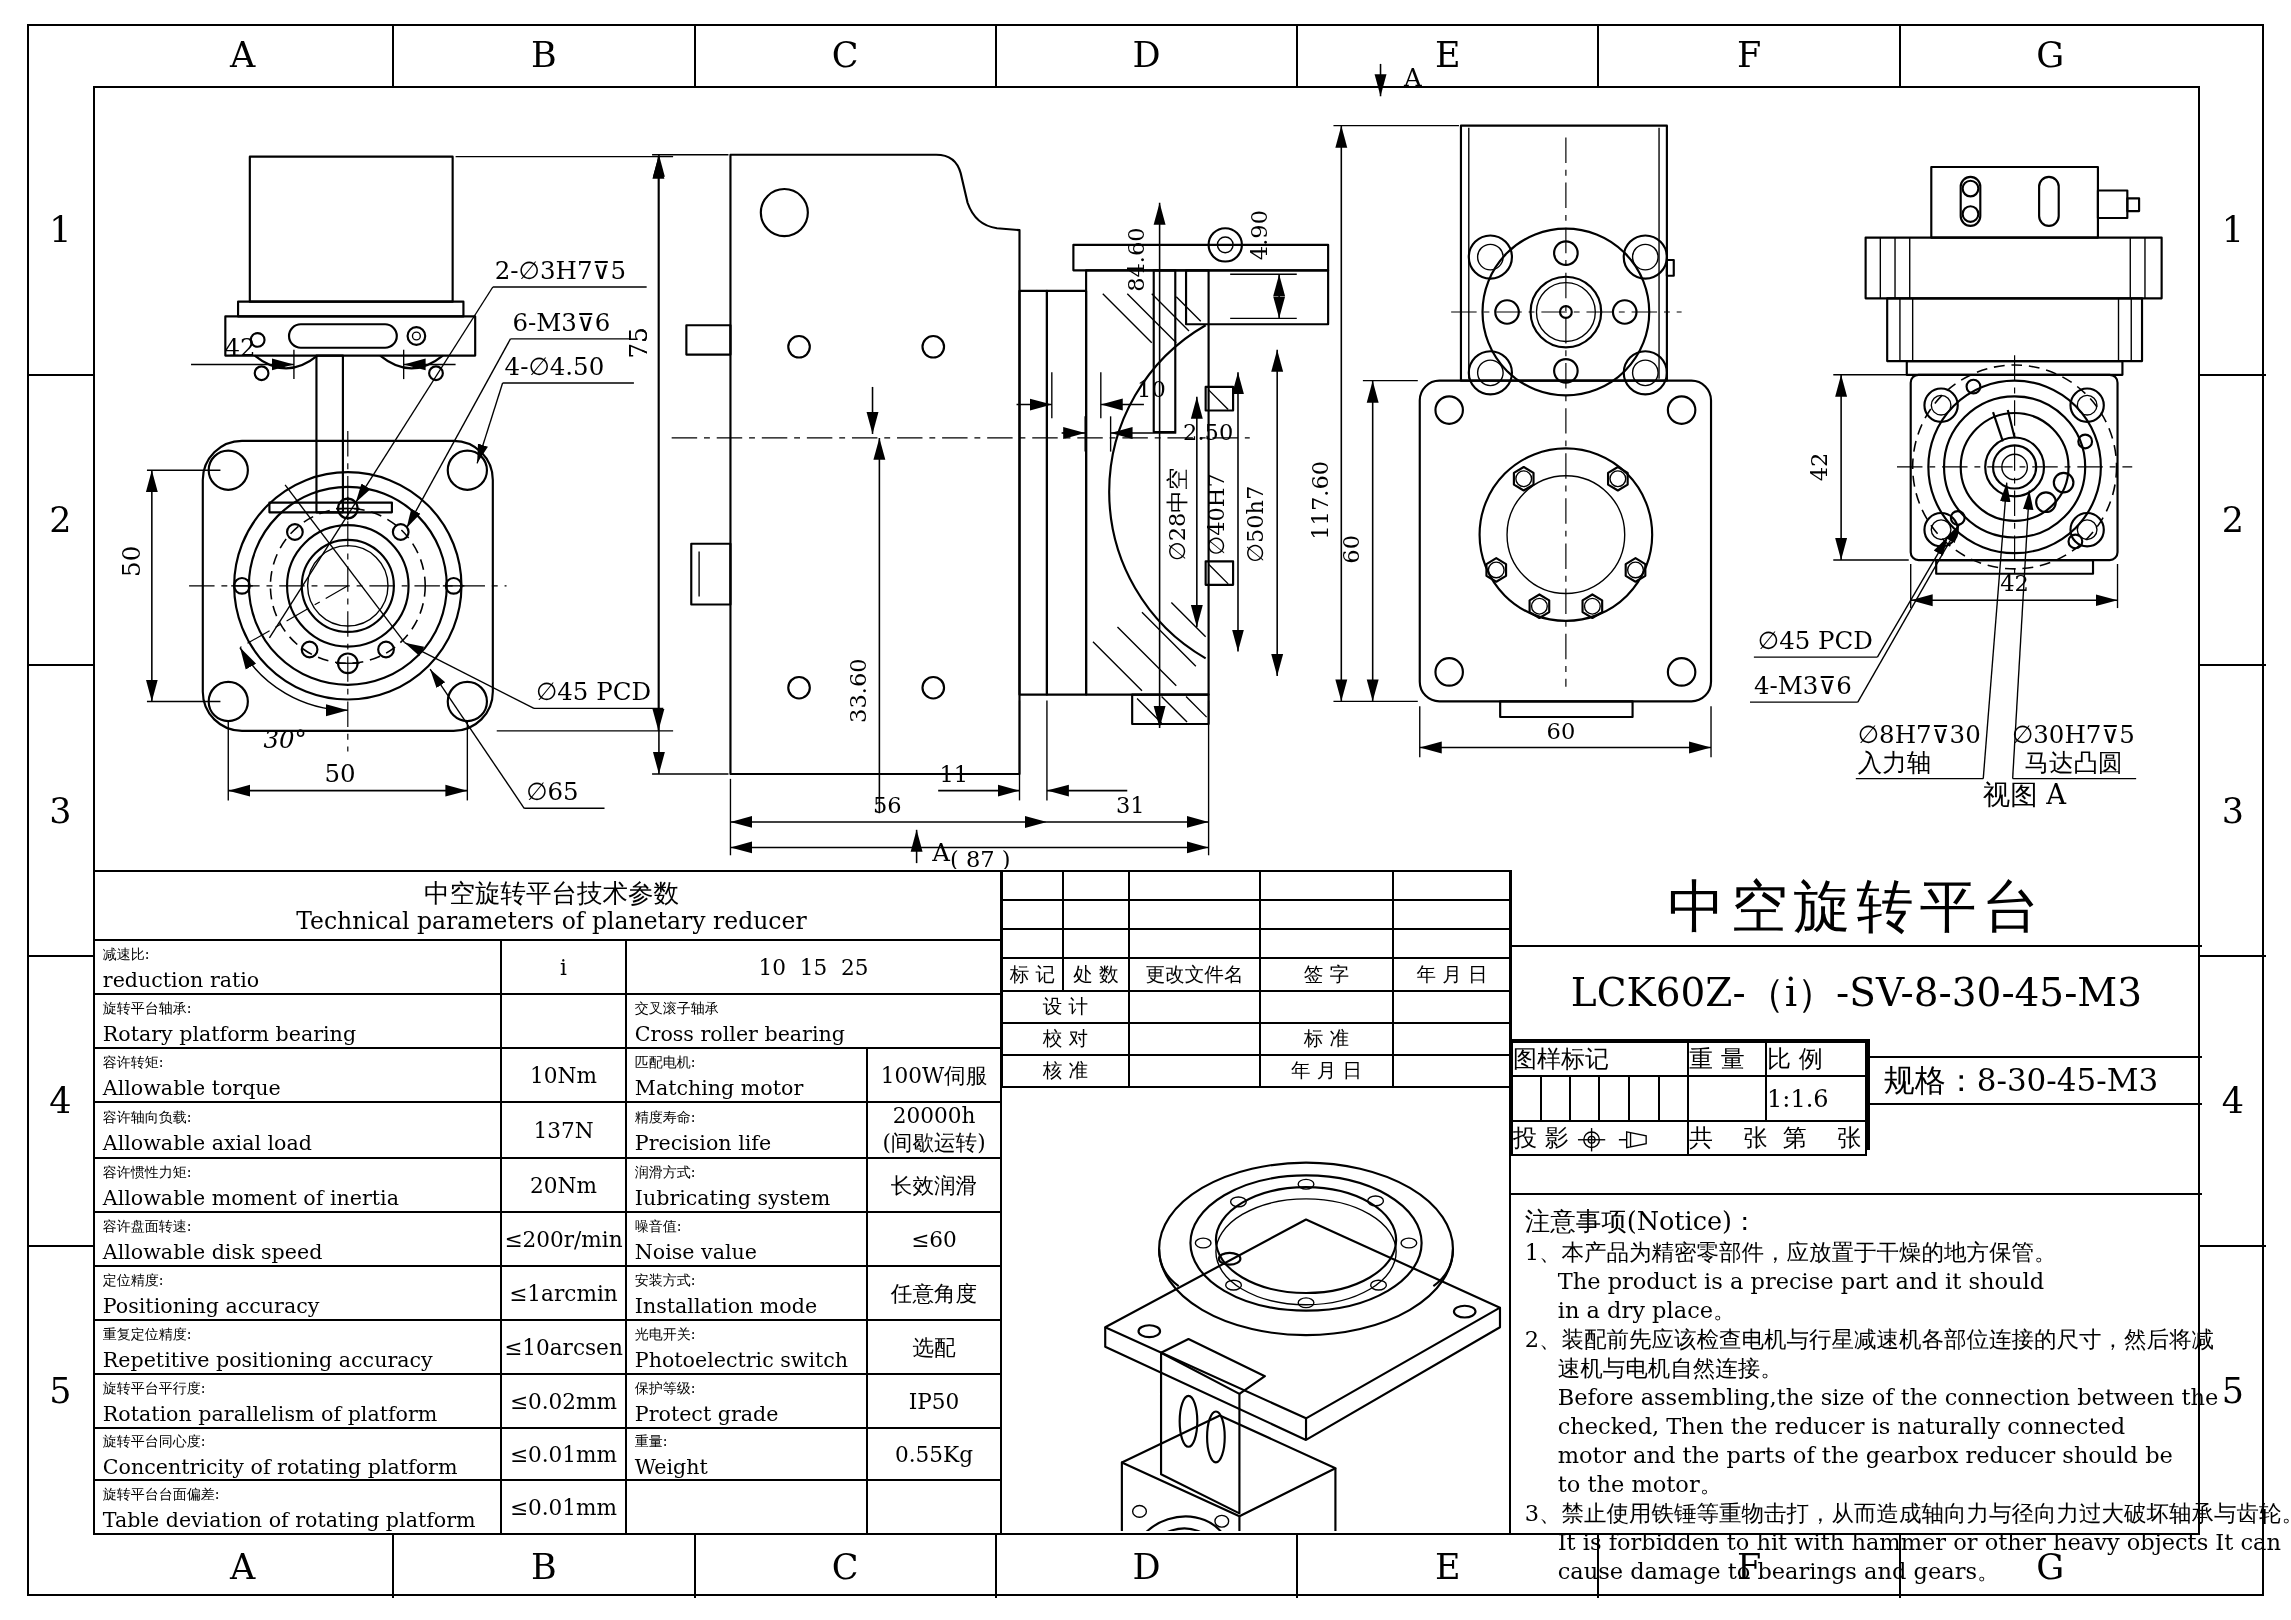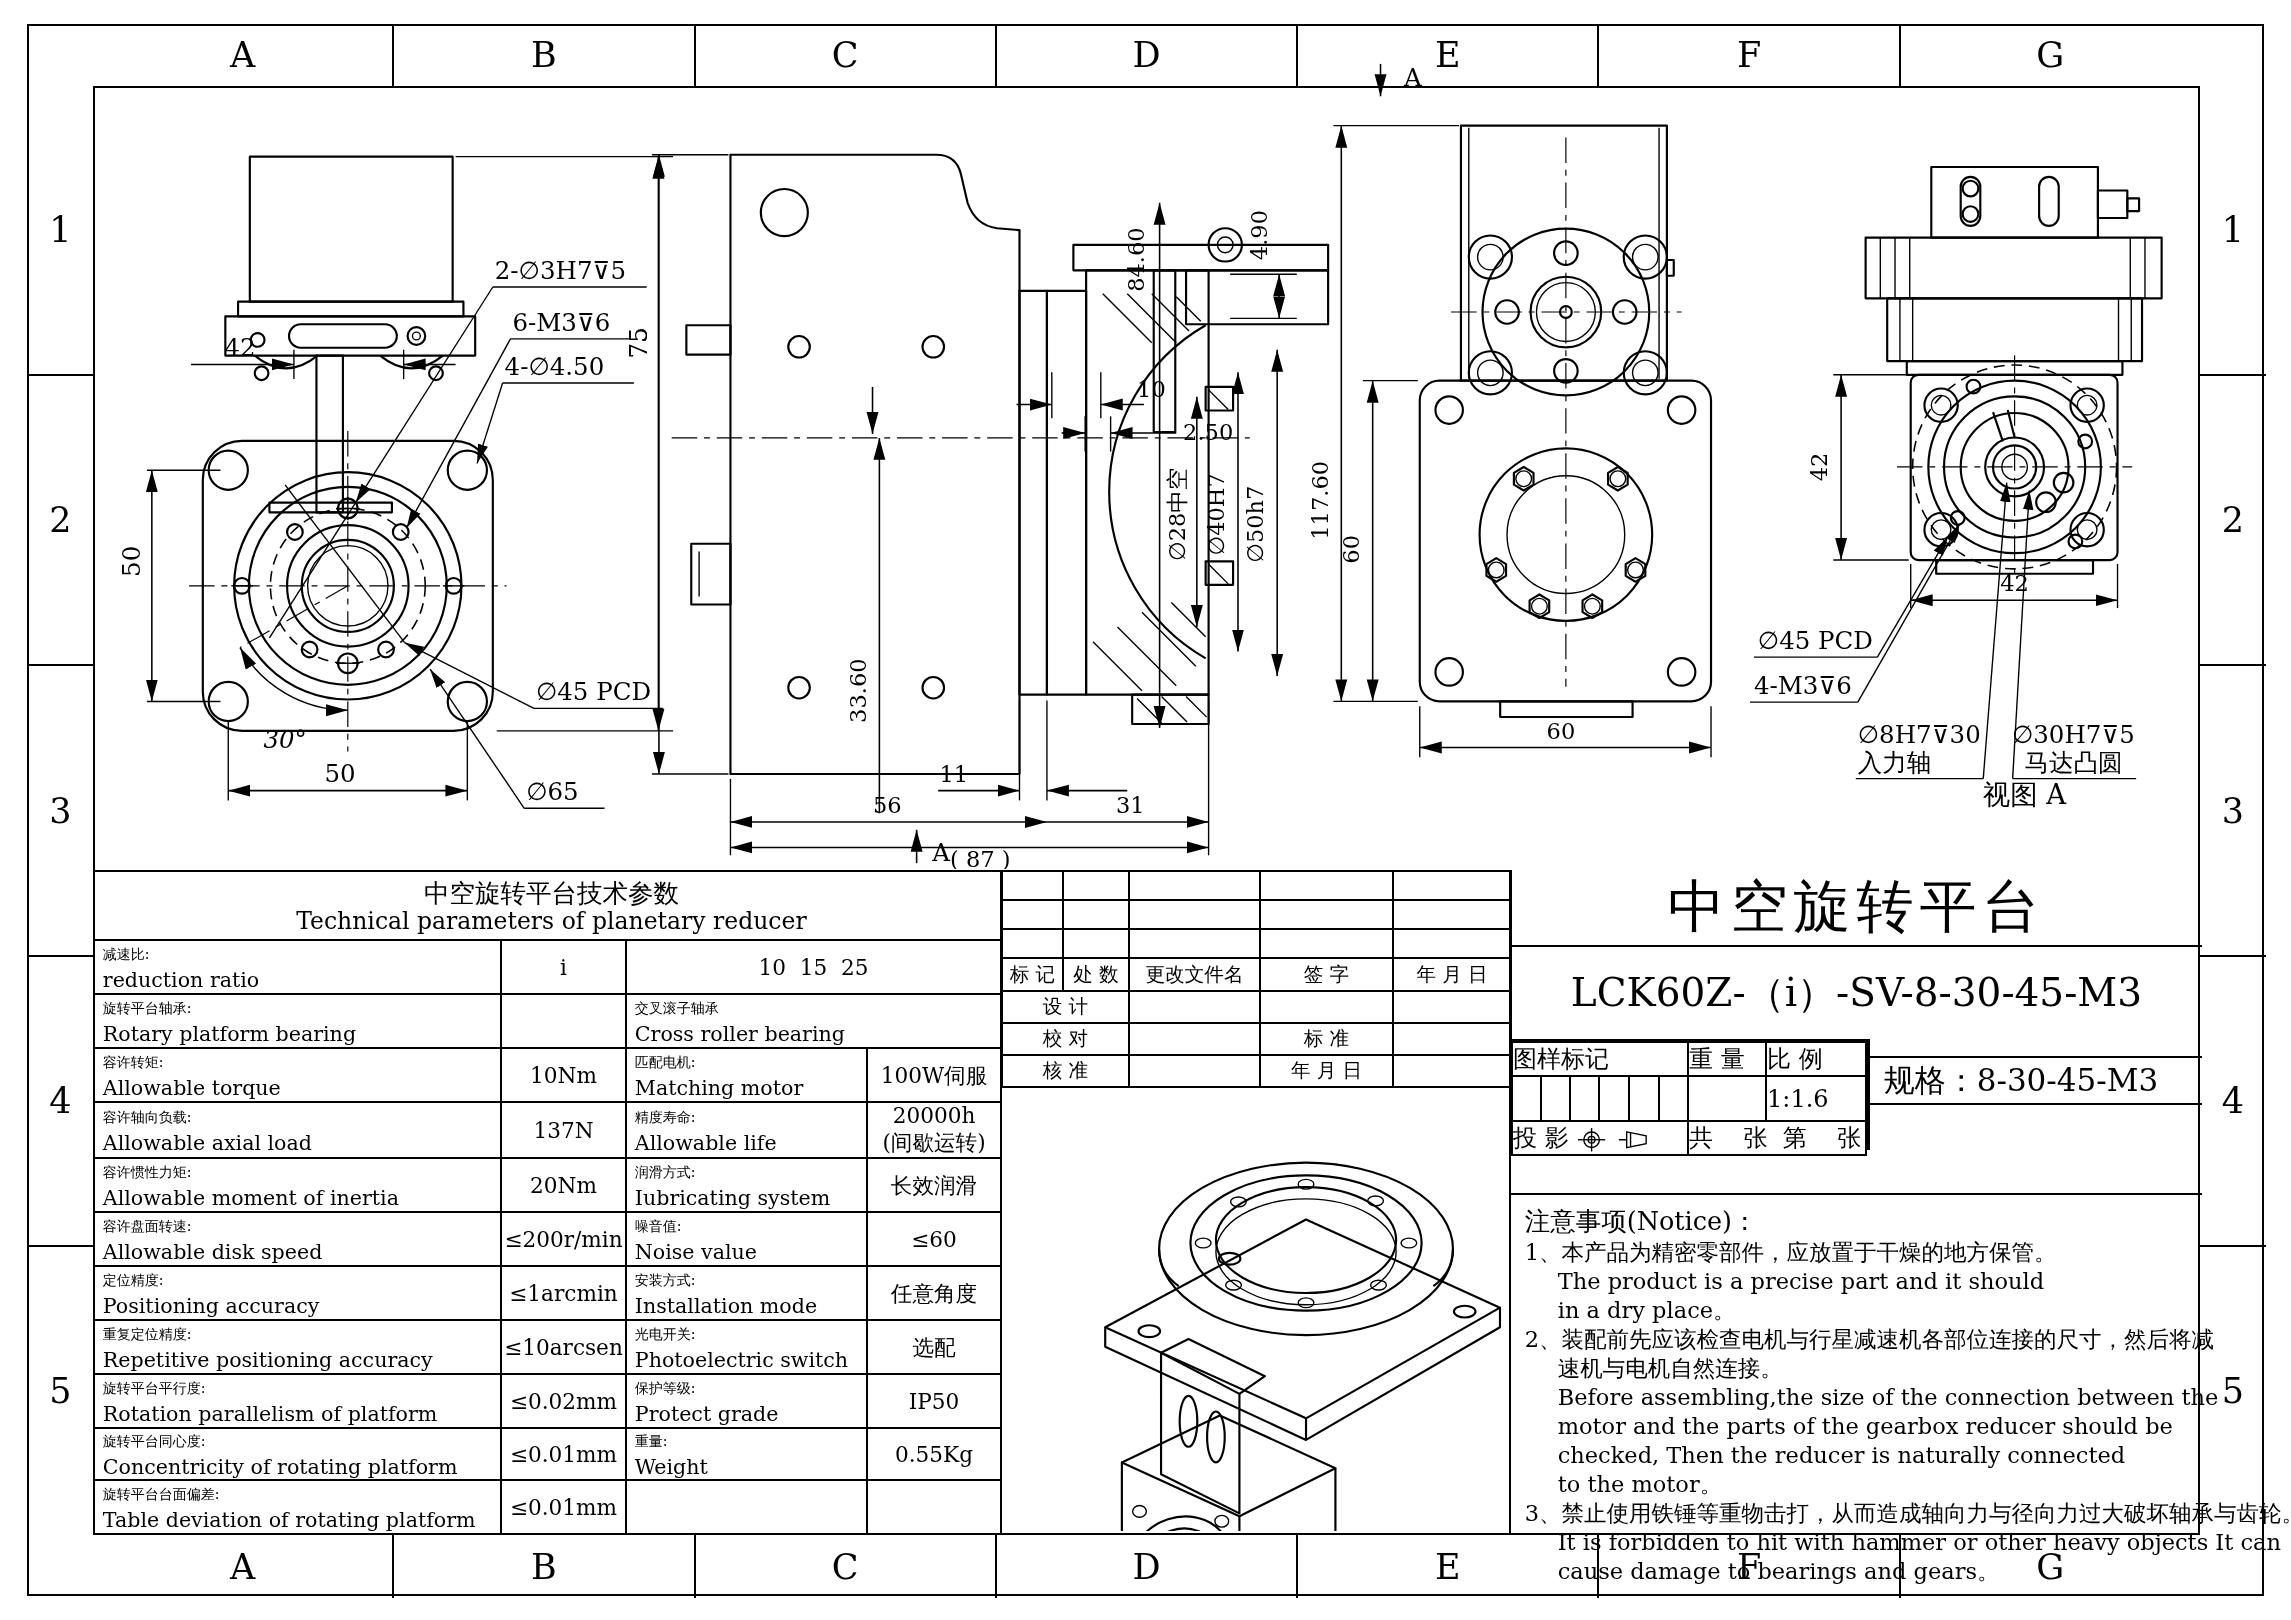--- a/index.html
+++ b/index.html
@@ -531,21 +531,21 @@
       <td class="c val">100W伺服</td>
     </tr>
     <tr style="height:54px">
       <td>
             <div class="zh">容许轴向负载:</div>
             <div class="en">Allowable axial load</div>
           </td>
       <td class="c val">137N</td>
       <td>
             <div class="zh">精度寿命:</div>
-            <div class="en">Allowable life</div>
+            <div class="en">Precision life</div>
           </td>
       <td class="c">
             <div class="val">20000h</div>
             <div class="val">(间歇运转)</div>
           </td>
     </tr>
     <tr style="height:54px">
       <td>
             <div class="zh">容许惯性力矩:</div>
             <div class="en">Allowable moment of inertia</div>
@@ -737,22 +737,22 @@
     <div class="abs" id="tb-spec">规格：8-30-45-M3</div>
     <div class="abs" style="left:357px;top:169px;width:0;height:111px;border-left:2px solid #000;"></div>
     <div class="abs" id="tb-notice">
       <div class="nt">注意事项(Notice)：</div>
       <div class="nl">1、本产品为精密零部件，应放置于干燥的地方保管。</div>
       <div class="nl ind">The product is a precise part and it should</div>
       <div class="nl ind">in a dry place。</div>
       <div class="nl">2、装配前先应该检查电机与行星减速机各部位连接的尺寸，然后将减</div>
       <div class="nl ind">速机与电机自然连接。</div>
       <div class="nl ind">Before assembling,the size of the connection between the</div>
+      <div class="nl ind">checked, Then the reducer is naturally connected</div>
       <div class="nl ind">motor and the parts of the gearbox reducer should be</div>
-      <div class="nl ind">checked, Then the reducer is naturally connected</div>
       <div class="nl ind">to the motor。</div>
       <div class="nl">3、禁止使用铁锤等重物击打，从而造成轴向力与径向力过大破坏轴承与齿轮。</div>
       <div class="nl ind">It is forbidden to hit with hammer or other heavy objects It can</div>
       <div class="nl ind">cause damage to bearings and gears。</div>
     </div>
   </div>
 
 </div>
 
 

